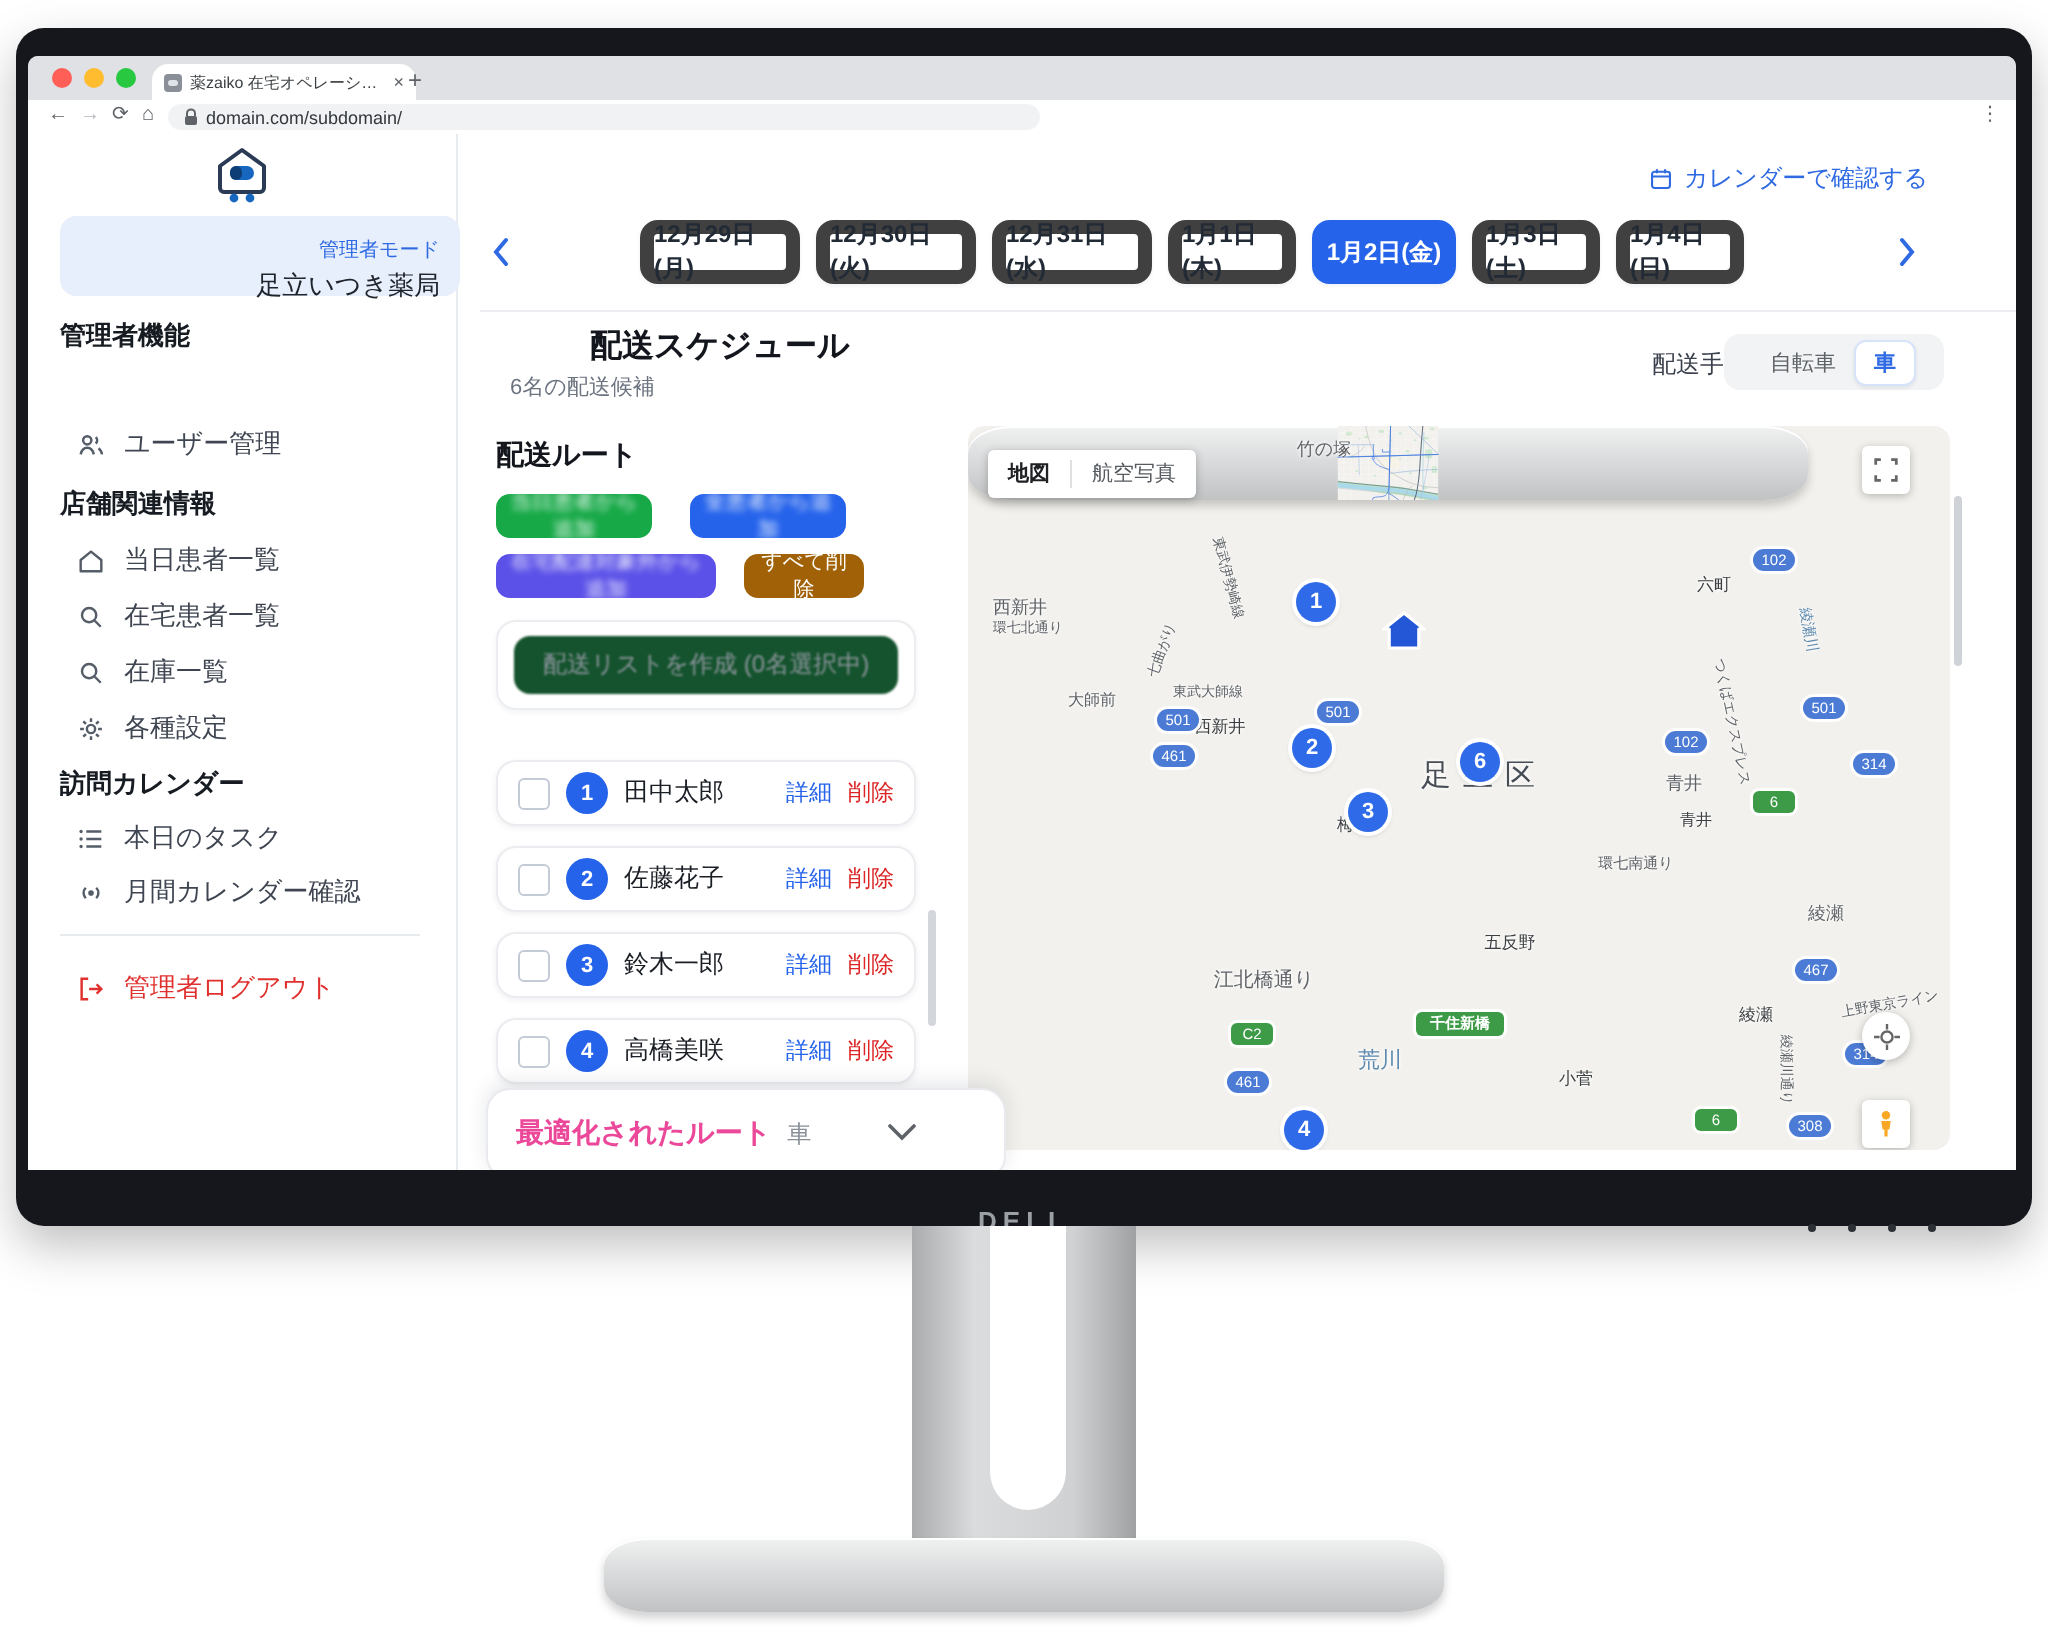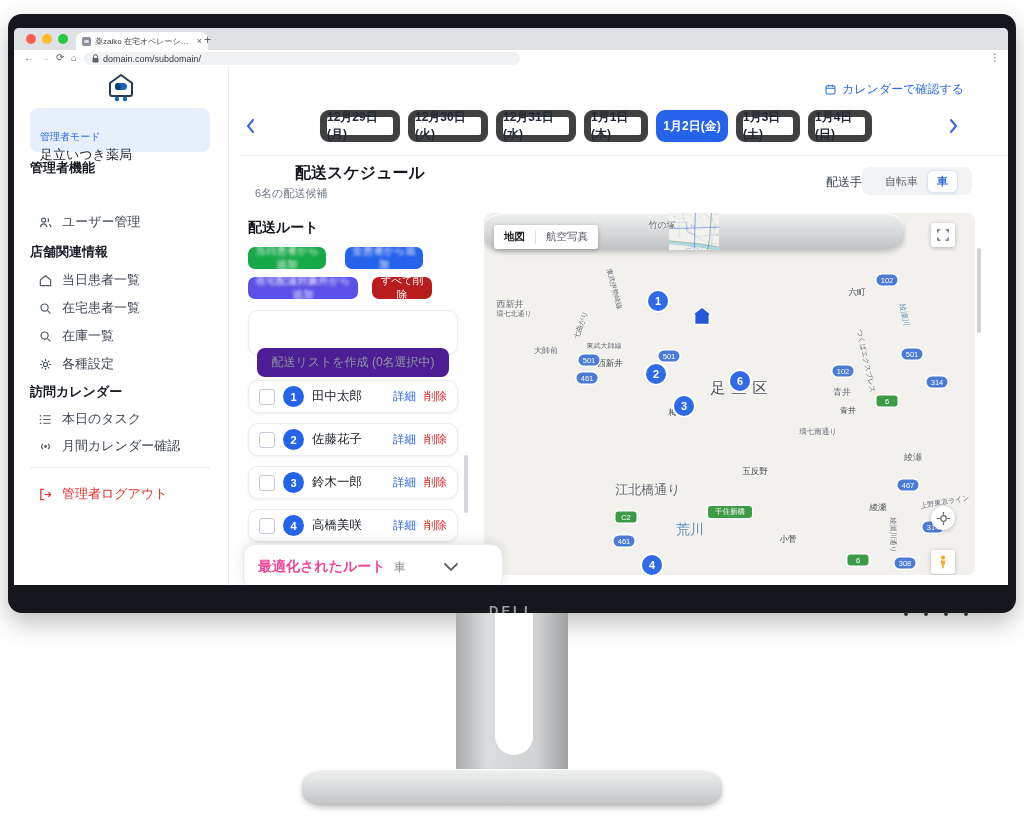--- a/index.html
+++ b/index.html
@@ -31,21 +31,21 @@
   .url-pill{position:absolute;left:70px;top:2px;width:420px;height:13px;background:#f0f2f4;border-radius:7px;display:flex;align-items:center;padding:0 8px;gap:4px;}
   .url-text{font-size:9px;color:#33373c;}
   .kebab{position:absolute;right:8px;top:2px;font-size:10px;color:#5f6368;letter-spacing:0;}
 
   
   .app{position:absolute;left:0;top:39px;width:994px;height:518px;background:#fff;}
 
   
   .sidebar{position:absolute;left:0;top:0;width:214px;height:518px;background:#fff;border-right:1px solid #e9ecef;}
   .logo{position:absolute;left:0;right:0;top:4px;display:flex;justify-content:center;}
-  .admin-box{position:absolute;left:16px;top:41px;width:180px;height:40px;background:#e8effc;border-radius:8px;padding:22px 10px;box-sizing:border-box;}
+  .admin-box{position:absolute;left:16px;top:41px;width:200px;height:40px;background:#e8effc;border-radius:8px;padding:10px 10px;box-sizing:border-box;text-align:right;}
   .admin-box .mode{font-size:10px;color:#2f6ae3;}
   .admin-box .pharm{font-size:13px;color:#20242c;margin-top:2px;}
   .side-h{position:absolute;left:16px;font-size:13px;font-weight:bold;color:#171b22;}
   .side-item{position:absolute;left:16px;width:180px;height:26px;display:flex;align-items:center;gap:9px;padding:0 8px;box-sizing:border-box;border-radius:8px;font-size:13px;color:#3f4652;cursor:pointer;}
   .side-item svg{flex:0 0 auto;color:#555d68;}
   .side-item.active{background:#e8effc;color:#2f6ae3;}
   .side-item.active svg{color:#2f6ae3;}
   .side-item.logout{color:#e0312e;} .side-item.logout svg{color:#e0312e;}
   .side-div{position:absolute;left:16px;width:180px;border-top:1px solid #e9ecef;}
 
@@ -63,23 +63,23 @@
   .seg span{font-size:11px;padding:3px 9px;border-radius:6px;color:#5f6368;cursor:pointer;}
   .seg span.on{background:#fff;color:#2f6ae3;font-weight:bold;border:1px solid #d7e3fa;box-shadow:0 1px 2px rgba(20,30,50,.08);}
 
   
   .route-h{position:absolute;left:20px;top:152px;font-size:14px;font-weight:bold;color:#13161c;}
   .rbtn{position:absolute;height:22px;border:none;border-radius:7px;color:#fff;font-size:10.5px;display:flex;align-items:center;justify-content:center;cursor:pointer;font-family:inherit;padding:0 6px;box-sizing:border-box;}
   .rbtn .blurred{filter:blur(1.6px);opacity:.95;}
   .rbtn.g{left:20px;top:180px;width:78px;background:#17a948;}
   .rbtn.b{left:117px;top:180px;width:78px;background:#2563eb;}
   .rbtn.p{left:20px;top:210px;width:110px;background:#5b51e8;}
-  .rbtn.r{left:144px;top:210px;width:60px;background:#b91c1c;}
+  .rbtn.r{left:144px;top:210px;width:60px;background:#a16207;}
   .create-card{position:absolute;left:20px;top:243px;width:210px;height:45px;background:#fff;border:1px solid #ebedf0;border-radius:10px;box-shadow:0 1px 3px rgba(20,30,50,.06);box-sizing:border-box;}
-  .create-btn{position:absolute;left:8px;top:7px;width:192px;height:29px;background:#4c1d95;border:none;border-radius:8px;color:#8e959e;font-size:12px;font-family:inherit;filter:blur(.6px);cursor:default;margin-top:30px;}
+  .create-btn{position:absolute;left:8px;top:7px;width:192px;height:29px;background:#14532d;border:none;border-radius:8px;color:#8e959e;font-size:12px;font-family:inherit;filter:blur(.6px);cursor:default;}
   .pcard{position:absolute;left:20px;width:210px;height:33px;background:#fff;border:1px solid #ececf0;border-radius:10px;box-shadow:0 1px 3px rgba(20,30,50,.07);display:flex;align-items:center;padding:0 10px;box-sizing:border-box;gap:8px;}
   .pcard .cb{width:14px;height:14px;border:1.5px solid #c3cbd6;border-radius:3px;background:#fff;flex:0 0 auto;cursor:pointer;}
   .pcard .num{width:21px;height:21px;border-radius:50%;background:#2563eb;color:#fff;font-size:11px;font-weight:bold;display:flex;align-items:center;justify-content:center;flex:0 0 auto;}
   .pcard .nm{font-size:12.5px;color:#1a1e25;}
   .pcard .detail{margin-left:auto;font-size:11.5px;color:#2563eb;cursor:pointer;}
   .pcard .remove{font-size:11.5px;color:#dc2626;cursor:pointer;}
   .list-scroll{position:absolute;left:236px;top:388px;width:4px;height:58px;background:#d3d6da;border-radius:2px;}
   .win-scroll{position:absolute;left:749px;top:181px;width:4px;height:85px;background:#cfd3d8;border-radius:2px;}
 
   .opt-panel{position:absolute;left:15px;top:477px;width:260px;height:46px;background:#fff;border:1px solid #e9e9ee;border-radius:12px;box-shadow:0 -3px 10px rgba(20,30,50,.10);display:flex;align-items:center;padding:0 14px;box-sizing:border-box;gap:8px;}
@@ -89,21 +89,21 @@
 
   
   .map{position:absolute;left:256px;top:146px;width:491px;height:362px;border-radius:8px;overflow:hidden;background:#f2f1ed;}
   .map svg.base{position:absolute;left:0;top:0;}
   .mlabel{position:absolute;color:#5f6368;white-space:nowrap;text-shadow:0 0 2px #fff,0 0 2px #fff;}
   .mlabel.c-d{color:#3c4043;}
   .mlabel.c-w{color:#5e8ab0;}
   .mlabel.c-big{color:#474d55;letter-spacing:6px;font-weight:500;}
   .shield{position:absolute;transform:translate(-50%,-50%);background:#4b7bd5;color:#fff;font-size:7.5px;line-height:11px;height:11px;min-width:21px;text-align:center;border-radius:5.5px;box-shadow:0 0 0 1.5px rgba(255,255,255,.9);padding:0 2px;box-sizing:border-box;}
   .shield.green{background:#3d9b47;border-radius:3px;}
-  .shield.wide{min-width:44px;height:12px;line-height:12px;}
+  .shield.wide{min-width:44px;height:12px;line-height:12px;font-weight:bold;}
   .mmarker{position:absolute;transform:translate(-50%,-50%);width:20px;height:20px;border-radius:50%;background:#2f6ae8;color:#fff;font-size:11px;font-weight:bold;display:flex;align-items:center;justify-content:center;box-shadow:0 0 0 2px #fff,0 1px 3px rgba(0,0,0,.3);cursor:pointer;}
   .mhome{position:absolute;transform:translate(-50%,-50%);cursor:pointer;}
   .map-type{position:absolute;left:10px;top:12px;height:24px;background:#fff;border-radius:3px;box-shadow:0 1px 4px rgba(0,0,0,.25);display:flex;align-items:center;}
   .map-type span{font-size:10.5px;padding:0 10px;color:#565b61;cursor:pointer;}
   .map-type span.on{font-weight:bold;color:#202124;}
   .map-type i{width:1px;height:14px;background:#e0e0e0;}
   .map-btn{position:absolute;width:24px;height:24px;background:#fff;border-radius:3px;box-shadow:0 1px 4px rgba(0,0,0,.25);display:flex;align-items:center;justify-content:center;cursor:pointer;}
   .fullscreen{right:20px;top:10px;}
   .crosshair{right:20px;top:293px;border-radius:50%;color:#666;}
   .pegman{right:20px;top:337px;}
@@ -401,22 +401,22 @@
               <div class="mlabel" style="left: 130px; top: 76px; font-size: 7px; transform: translate(-50%, -50%) rotate(75deg);">東武伊勢崎線</div>
               <div class="mlabel" style="left: 62px; top: 137px; font-size: 8px; transform: translate(-50%, -50%);">大師前</div>
               <div class="mlabel" style="left: 120px; top: 133px; font-size: 7px; transform: translate(-50%, -50%);">東武大師線</div>
               <div class="mlabel c-d" style="left: 126px; top: 151px; font-size: 8.5px; transform: translate(-50%, -50%);">西新井</div>
               <div class="mlabel c-d" style="left: 193px; top: 200px; font-size: 8.5px; transform: translate(-50%, -50%);">梅島</div>
               <div class="mlabel c-big" style="left: 258px; top: 175px; font-size: 15px; transform: translate(-50%, -50%);">足立区</div>
               <div class="mlabel" style="left: 358px; top: 179px; font-size: 9px; transform: translate(-50%, -50%);">青井</div>
               <div class="mlabel c-d" style="left: 364px; top: 197px; font-size: 8px; transform: translate(-50%, -50%);">青井</div>
               <div class="mlabel" style="left: 334px; top: 219px; font-size: 7.5px; transform: translate(-50%, -50%);">環七南通り</div>
               <div class="mlabel c-d" style="left: 271px; top: 259px; font-size: 8.5px; transform: translate(-50%, -50%);">五反野</div>
-              <div class="mlabel" style="left: 164px; top: 277px; font-size: 13px; transform: translate(-50%, -50%);">江北橋通り</div>
-              <div class="mlabel c-w" style="left: 206px; top: 317px; font-size: 14px; transform: translate(-50%, -50%);">荒川</div>
+              <div class="mlabel" style="left: 148px; top: 277px; font-size: 10px; transform: translate(-50%, -50%);">江北橋通り</div>
+              <div class="mlabel c-w" style="left: 206px; top: 317px; font-size: 11px; transform: translate(-50%, -50%);">荒川</div>
               <div class="mlabel c-d" style="left: 304px; top: 327px; font-size: 8.5px; transform: translate(-50%, -50%);">小菅</div>
               <div class="mlabel" style="left: 429px; top: 244px; font-size: 9px; transform: translate(-50%, -50%);">綾瀬</div>
               <div class="mlabel c-d" style="left: 394px; top: 295px; font-size: 8.5px; transform: translate(-50%, -50%);">綾瀬</div>
               <div class="mlabel" style="left: 461px; top: 289px; font-size: 7px; transform: translate(-50%, -50%) rotate(-10deg);">上野東京ライン</div>
               <div class="mlabel c-d" style="left: 373px; top: 80px; font-size: 8.5px; transform: translate(-50%, -50%);">六町</div>
               <div class="mlabel c-w" style="left: 420px; top: 102px; font-size: 7.5px; transform: translate(-50%, -50%) rotate(80deg);">綾瀬川</div>
               <div class="mlabel" style="left: 409px; top: 322px; font-size: 7px; transform: translate(-50%, -50%) rotate(90deg);">綾瀬川通り</div>
               <div class="mlabel" style="left: 382px; top: 148px; font-size: 7px; transform: translate(-50%, -50%) rotate(78deg);">つくばエクスプレス</div>
               <div class="shield" style="left: 105px; top: 147px;">501</div>
               <div class="shield" style="left: 185px; top: 143px;">501</div>

